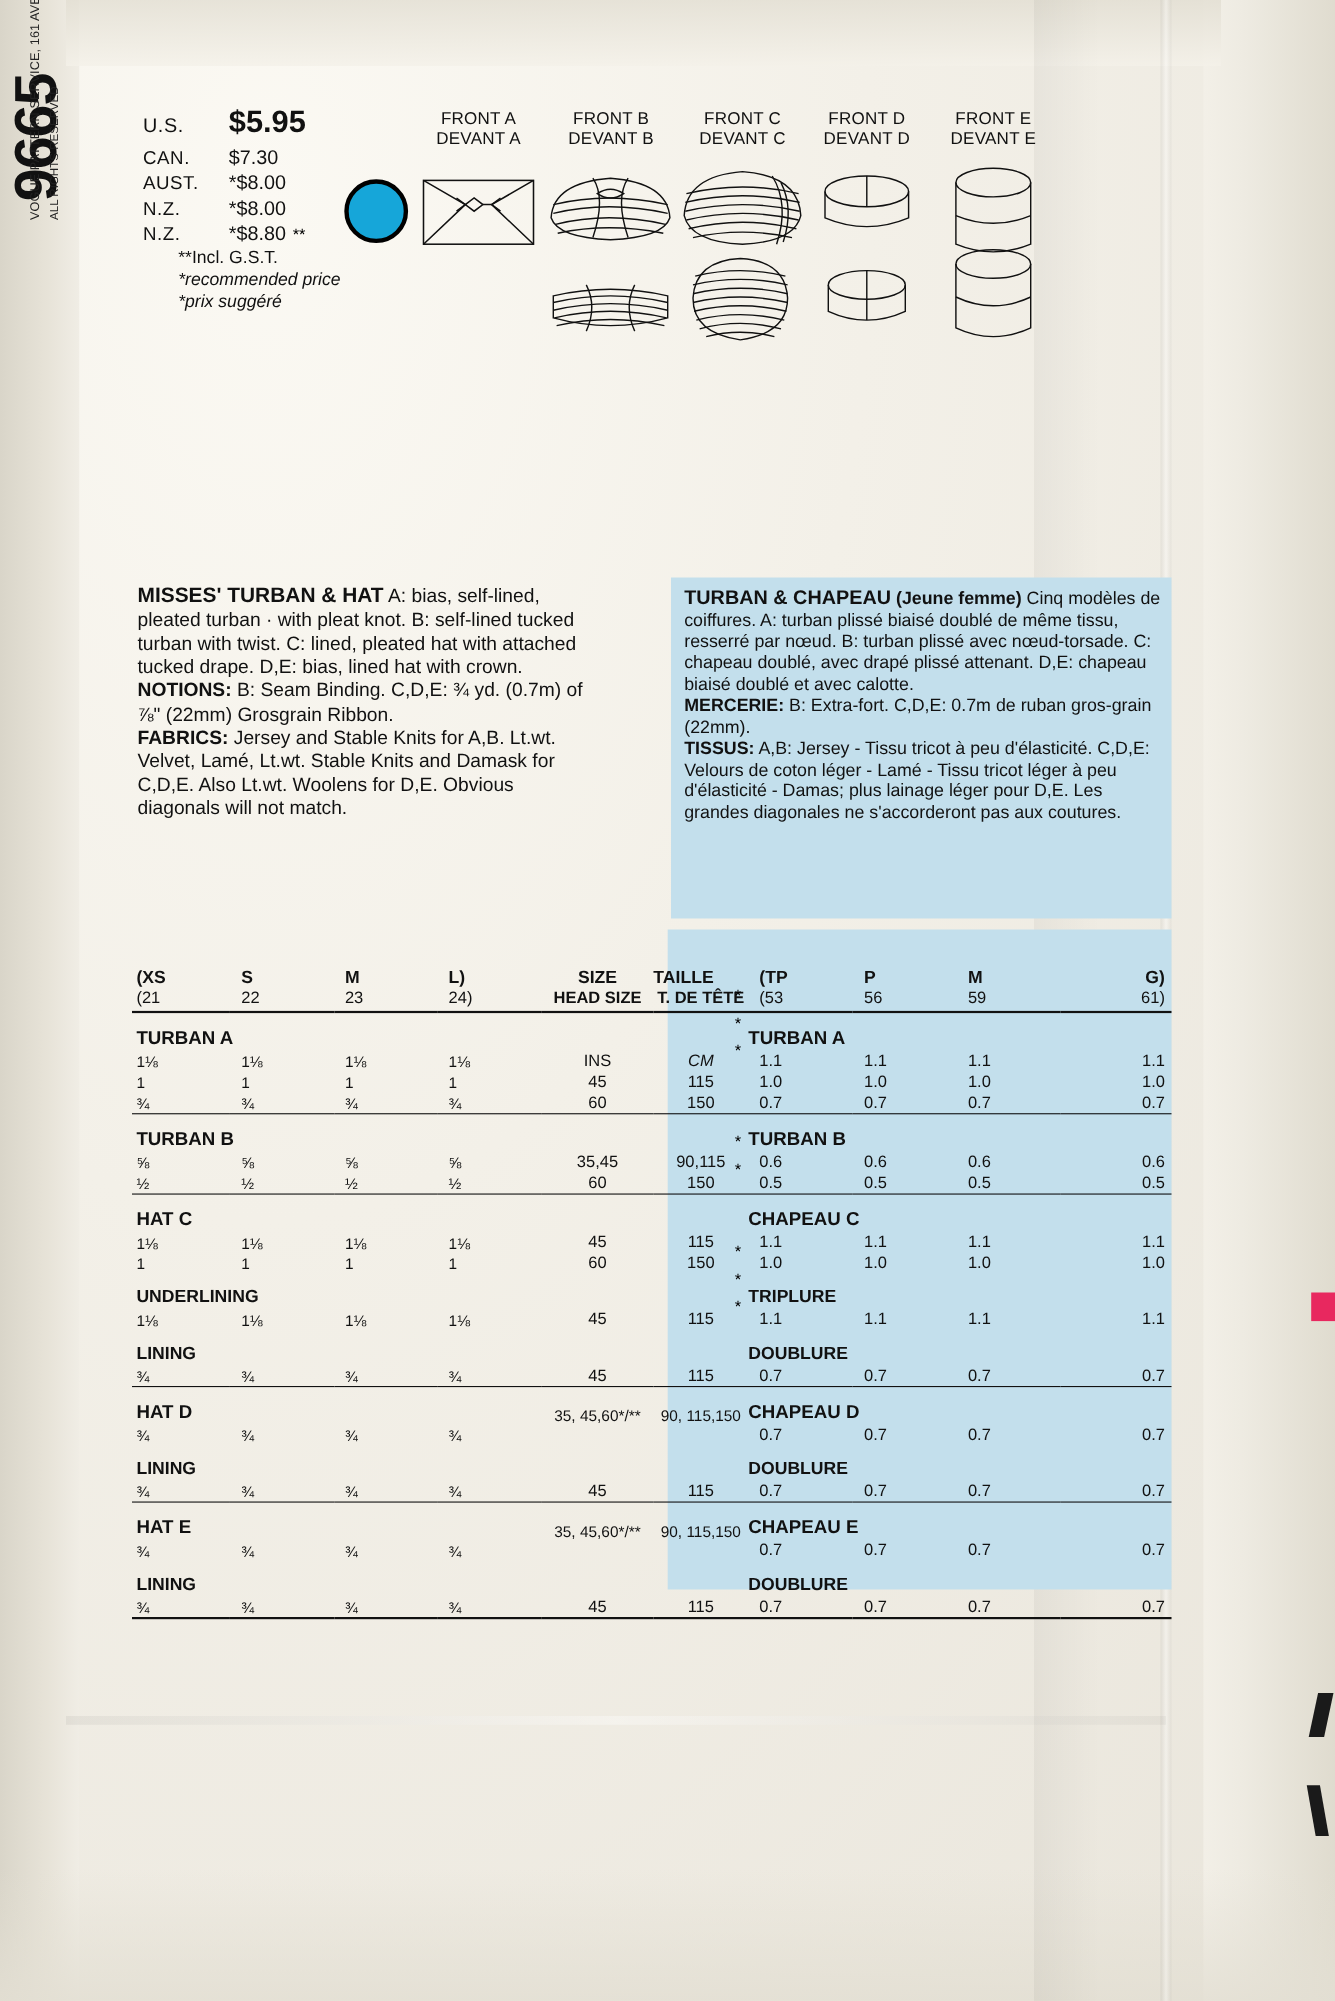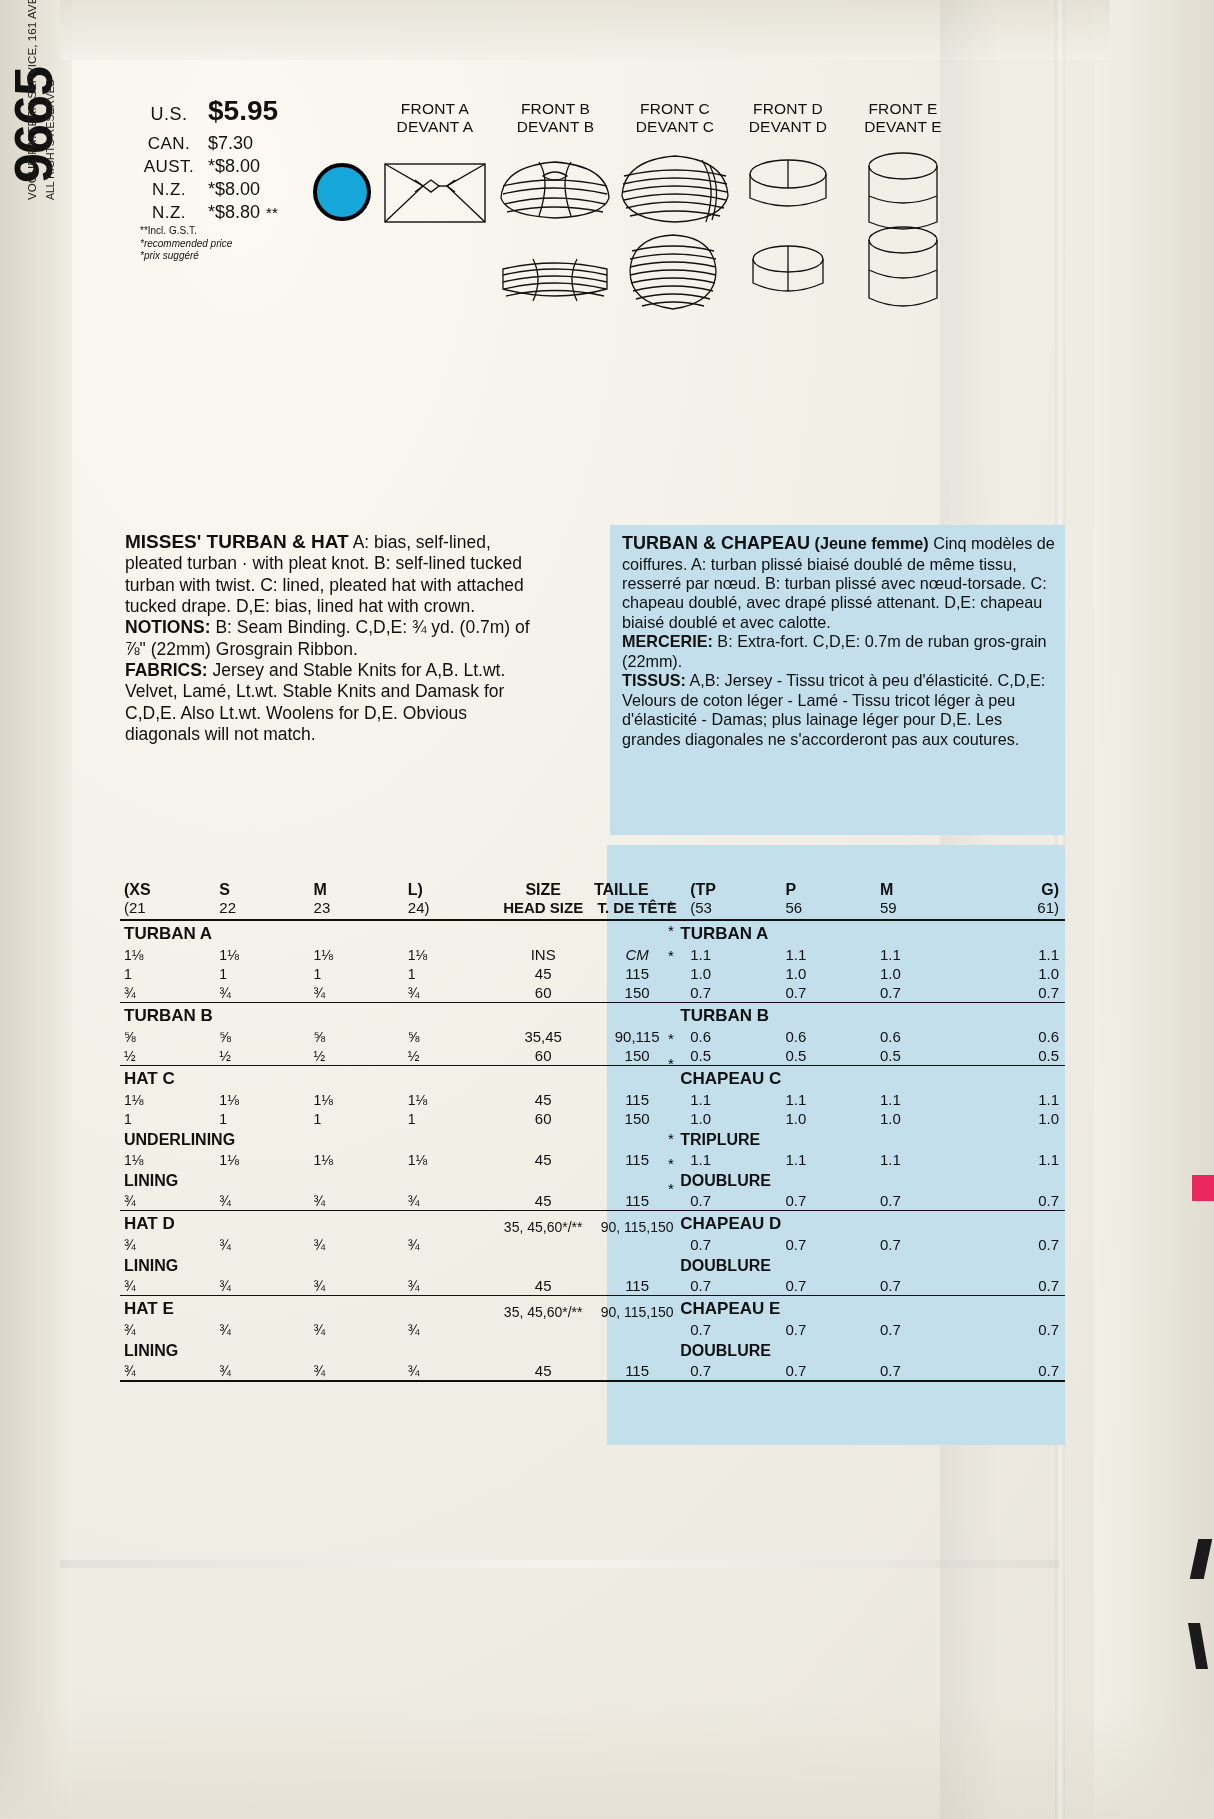--- a/index.html
+++ b/index.html
@@ -43,28 +43,28 @@
   }
   #copyright2{
     position:absolute;left:44px;top:200px;
     width:760px;
     font-size:10.5px;color:#222;white-space:nowrap;
     transform:rotate(-90deg);transform-origin:left top;
   }
 
   
   #price-block{position:absolute;left:130px;top:95px;width:230px;}
-  .price-row{display:flex;align-items:baseline;margin-bottom:2px;text-align:center;}
+  .price-row{display:flex;align-items:baseline;margin-bottom:2px;}
   .price-label{width:78px;font-size:17px;color:#111;letter-spacing:.5px;}
   .price-label.us{font-size:18px;}
   .price-val{font-size:19px;color:#111;font-weight:bold;}
   .price-val.small{font-size:18px;font-weight:normal;}
   .price-val.us{font-size:28px;font-weight:bold;}
   .price-star{font-size:15px;margin-left:6px;}
-  .price-note{font-size:10px;color:#111;margin-left:10px;line-height:1.25;}
+  .price-note{font-size:16px;color:#111;margin-left:32px;line-height:1.25;}
   .price-note.i{font-style:italic;}
 
   
   #blue-dot{position:absolute;left:313px;top:163px;width:50px;height:50px;border-radius:50%;
     background:#16a6d9;border:4px solid #000;}
 
   
   .view{position:absolute;text-align:center;}
   .view-title{font-size:15.5px;color:#111;line-height:1.15;letter-spacing:.2px;}
 
@@ -78,21 +78,21 @@
   #table-wrap{position:absolute;left:120px;top:845px;width:945px;margin-top:36px;}
   #table-blue{position:absolute;left:607px;top:845px;width:458px;height:600px;background:#c3dfec;}
   table{border-collapse:collapse;width:945px;position:relative;}
   td,th{padding:0;font-size:15px;color:#111;vertical-align:bottom;}
   .hdr td{font-size:16px;font-weight:bold;padding-bottom:0px;}
   .hdr2 td{font-size:15px;padding-bottom:3px;}
   .rule-top{border-top:2.5px solid #111;}
   .rule-thin{border-top:1.5px solid #111;}
   .c-size{width:96px;text-align:left;padding-left:4px;}
   .c-num{width:96px;text-align:left;padding-left:10px;}
-  .sec{font-weight:bold;font-size:17px;padding-top:3px;padding-bottom:1px;}
+  .sec{font-weight:bold;font-size:17px;padding-top:13px;padding-bottom:1px;}
   .frac{font-size:14px;}
   .rowpad td{padding-top:1px;padding-bottom:1px;}
 
   
   #red-mark{position:absolute;right:0;top:1175px;width:22px;height:26px;background:#e8285f;}
   #black-mark1{position:absolute;right:6px;bottom:240px;width:14px;height:40px;background:#1a1a1a;transform:skewX(-12deg);}
   #black-mark2{position:absolute;right:10px;bottom:150px;width:12px;height:46px;background:#1a1a1a;transform:skewX(10deg);}
 </style>
 </head>
 <body>

